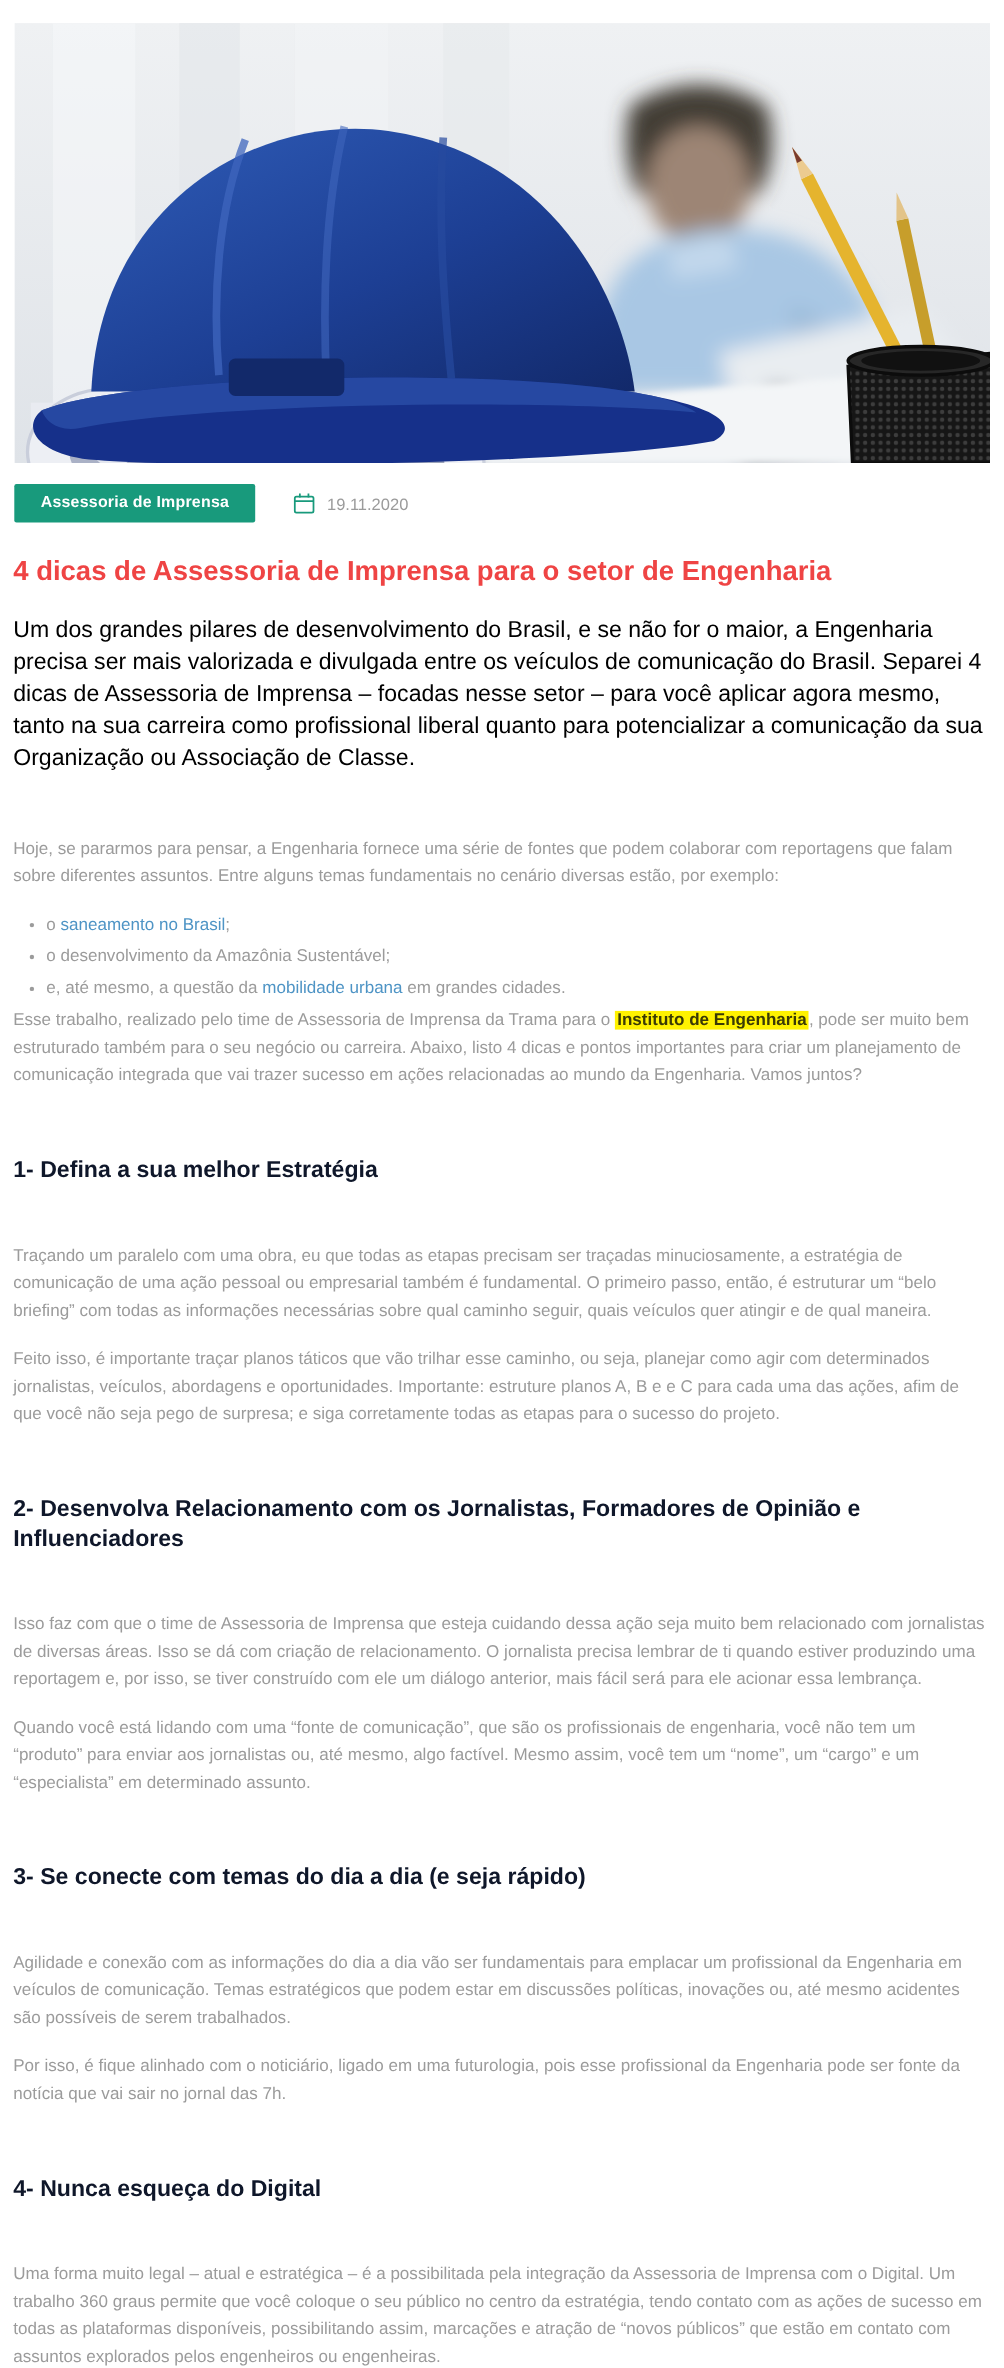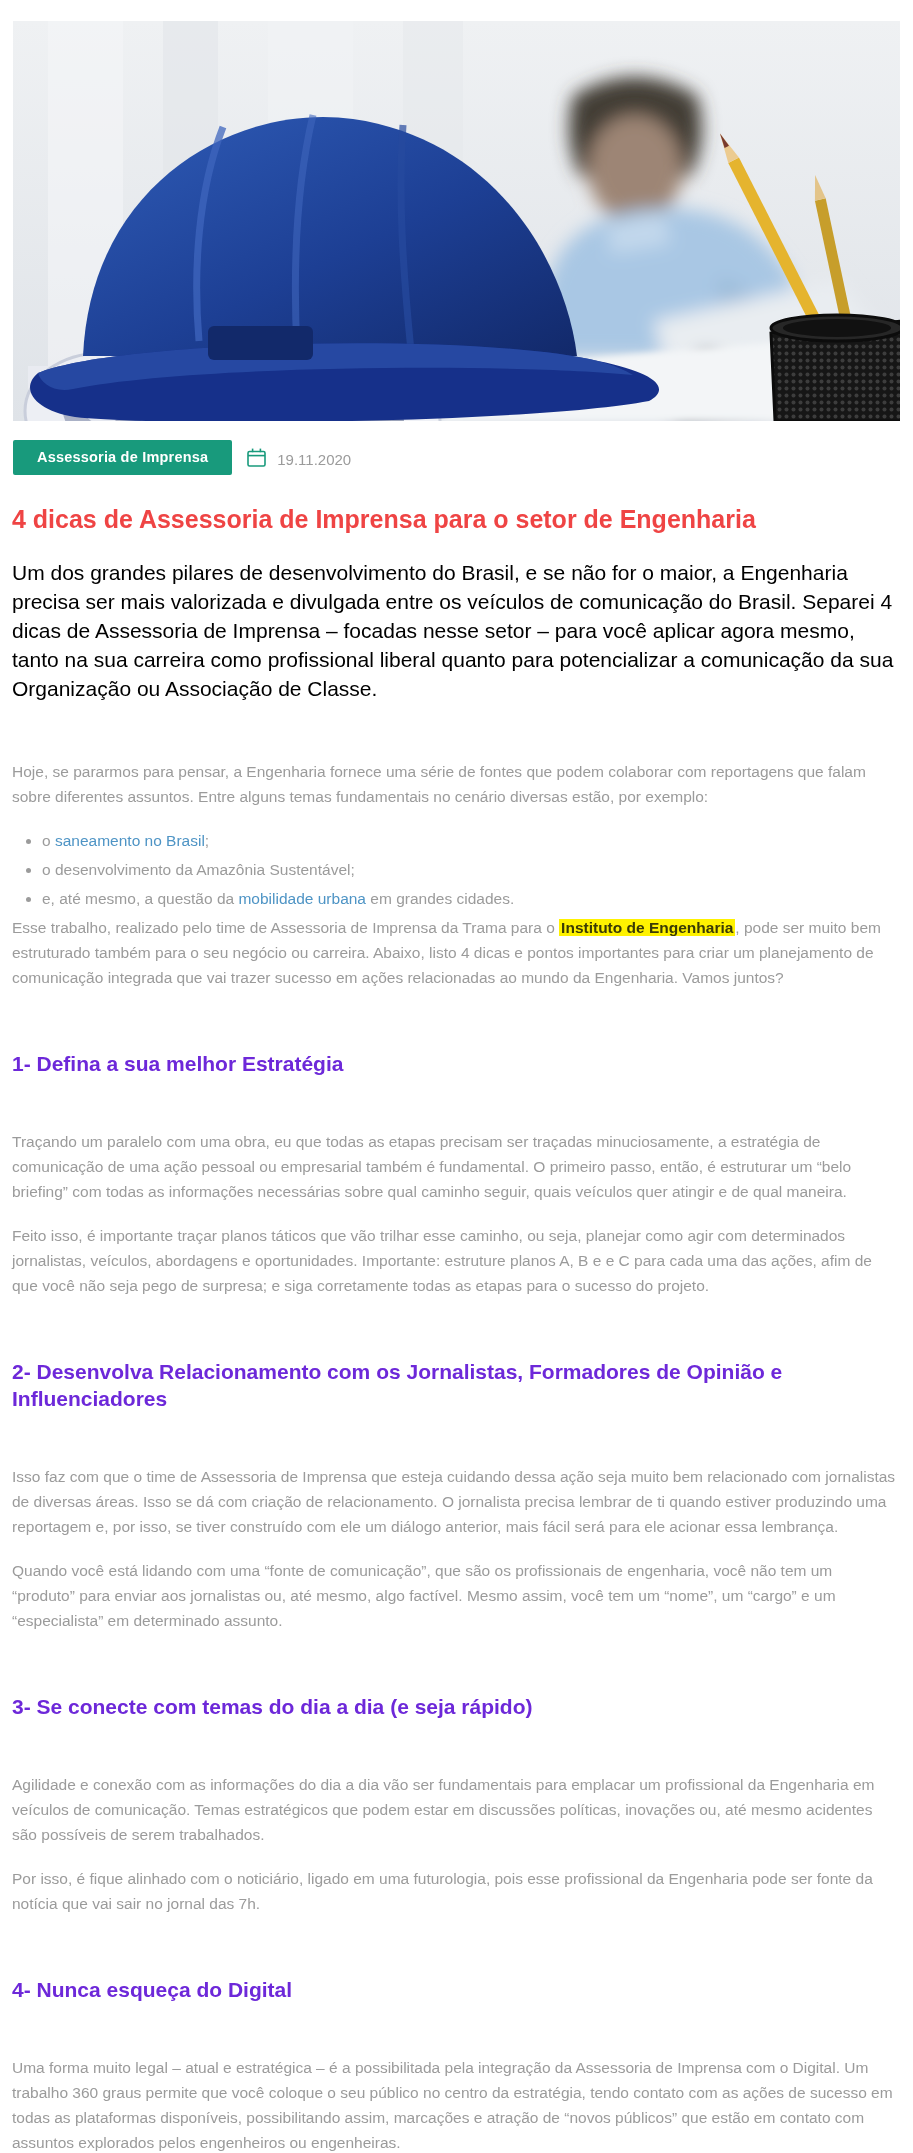--- a/index.html
+++ b/index.html
@@ -9,21 +9,21 @@
     background:#ffffff;
     font-family:"Liberation Sans", sans-serif;
   }
   .page { width:913px; height:2153px; overflow:hidden; background:#fff; }
 
   
   .hero { margin:21px 13px 0 13px; height:400px; overflow:hidden; }
   .hero svg { display:block; width:100%; height:100%; }
 
   
-  .meta-row { display:flex; align-items:center; gap:14px; margin:19px 14px 0 13px; }
+  .meta-row { display:flex; align-items:center; gap:34px; margin:19px 14px 0 13px; }
   .badge {
     display:inline-block; background:#189a7c; color:#fff;
     font-size:14.5px; font-weight:bold; letter-spacing:.2px;
     padding:9px 24px 10px; border-radius:2px; text-decoration:none;
   }
   .date { display:flex; align-items:flex-end; gap:10px; color:#9b9b9b; font-size:15px; }
   .cal { display:flex; }
 
   
   h1.title { margin:30px 14px 0 12px; font-size:25px; font-weight:bold; color:#ef4444; }
@@ -31,21 +31,21 @@
 
   
   .body { margin:56px 16px 0 12px; color:#9b9b9b; font-size:15.5px; line-height:25px; }
   .body p { margin:0 0 19px; }
   .body ul { margin:0 0 2px; padding-left:30px; }
   .body li { margin-bottom:4px; }
   .body li::marker { color:#9b9b9b; }
   a.link { color:#4e94c5; text-decoration:none; }
   mark.hl { background:#fff200; color:#3a3a05; font-weight:bold; padding:0 2px; }
   h2.section {
-    color:#6d28d9; font-size:21px; font-weight:bold; line-height:27px;
+    color:#0f172a; font-size:21px; font-weight:bold; line-height:27px;
     margin:60px 0 52px; max-width:845px;
   }
 </style>
 </head>
 <body>
 
 <div class="page">
 
   <figure class="hero" style="margin-block:21px 0;">
     <svg viewBox="0 0 887 400" preserveAspectRatio="none">

